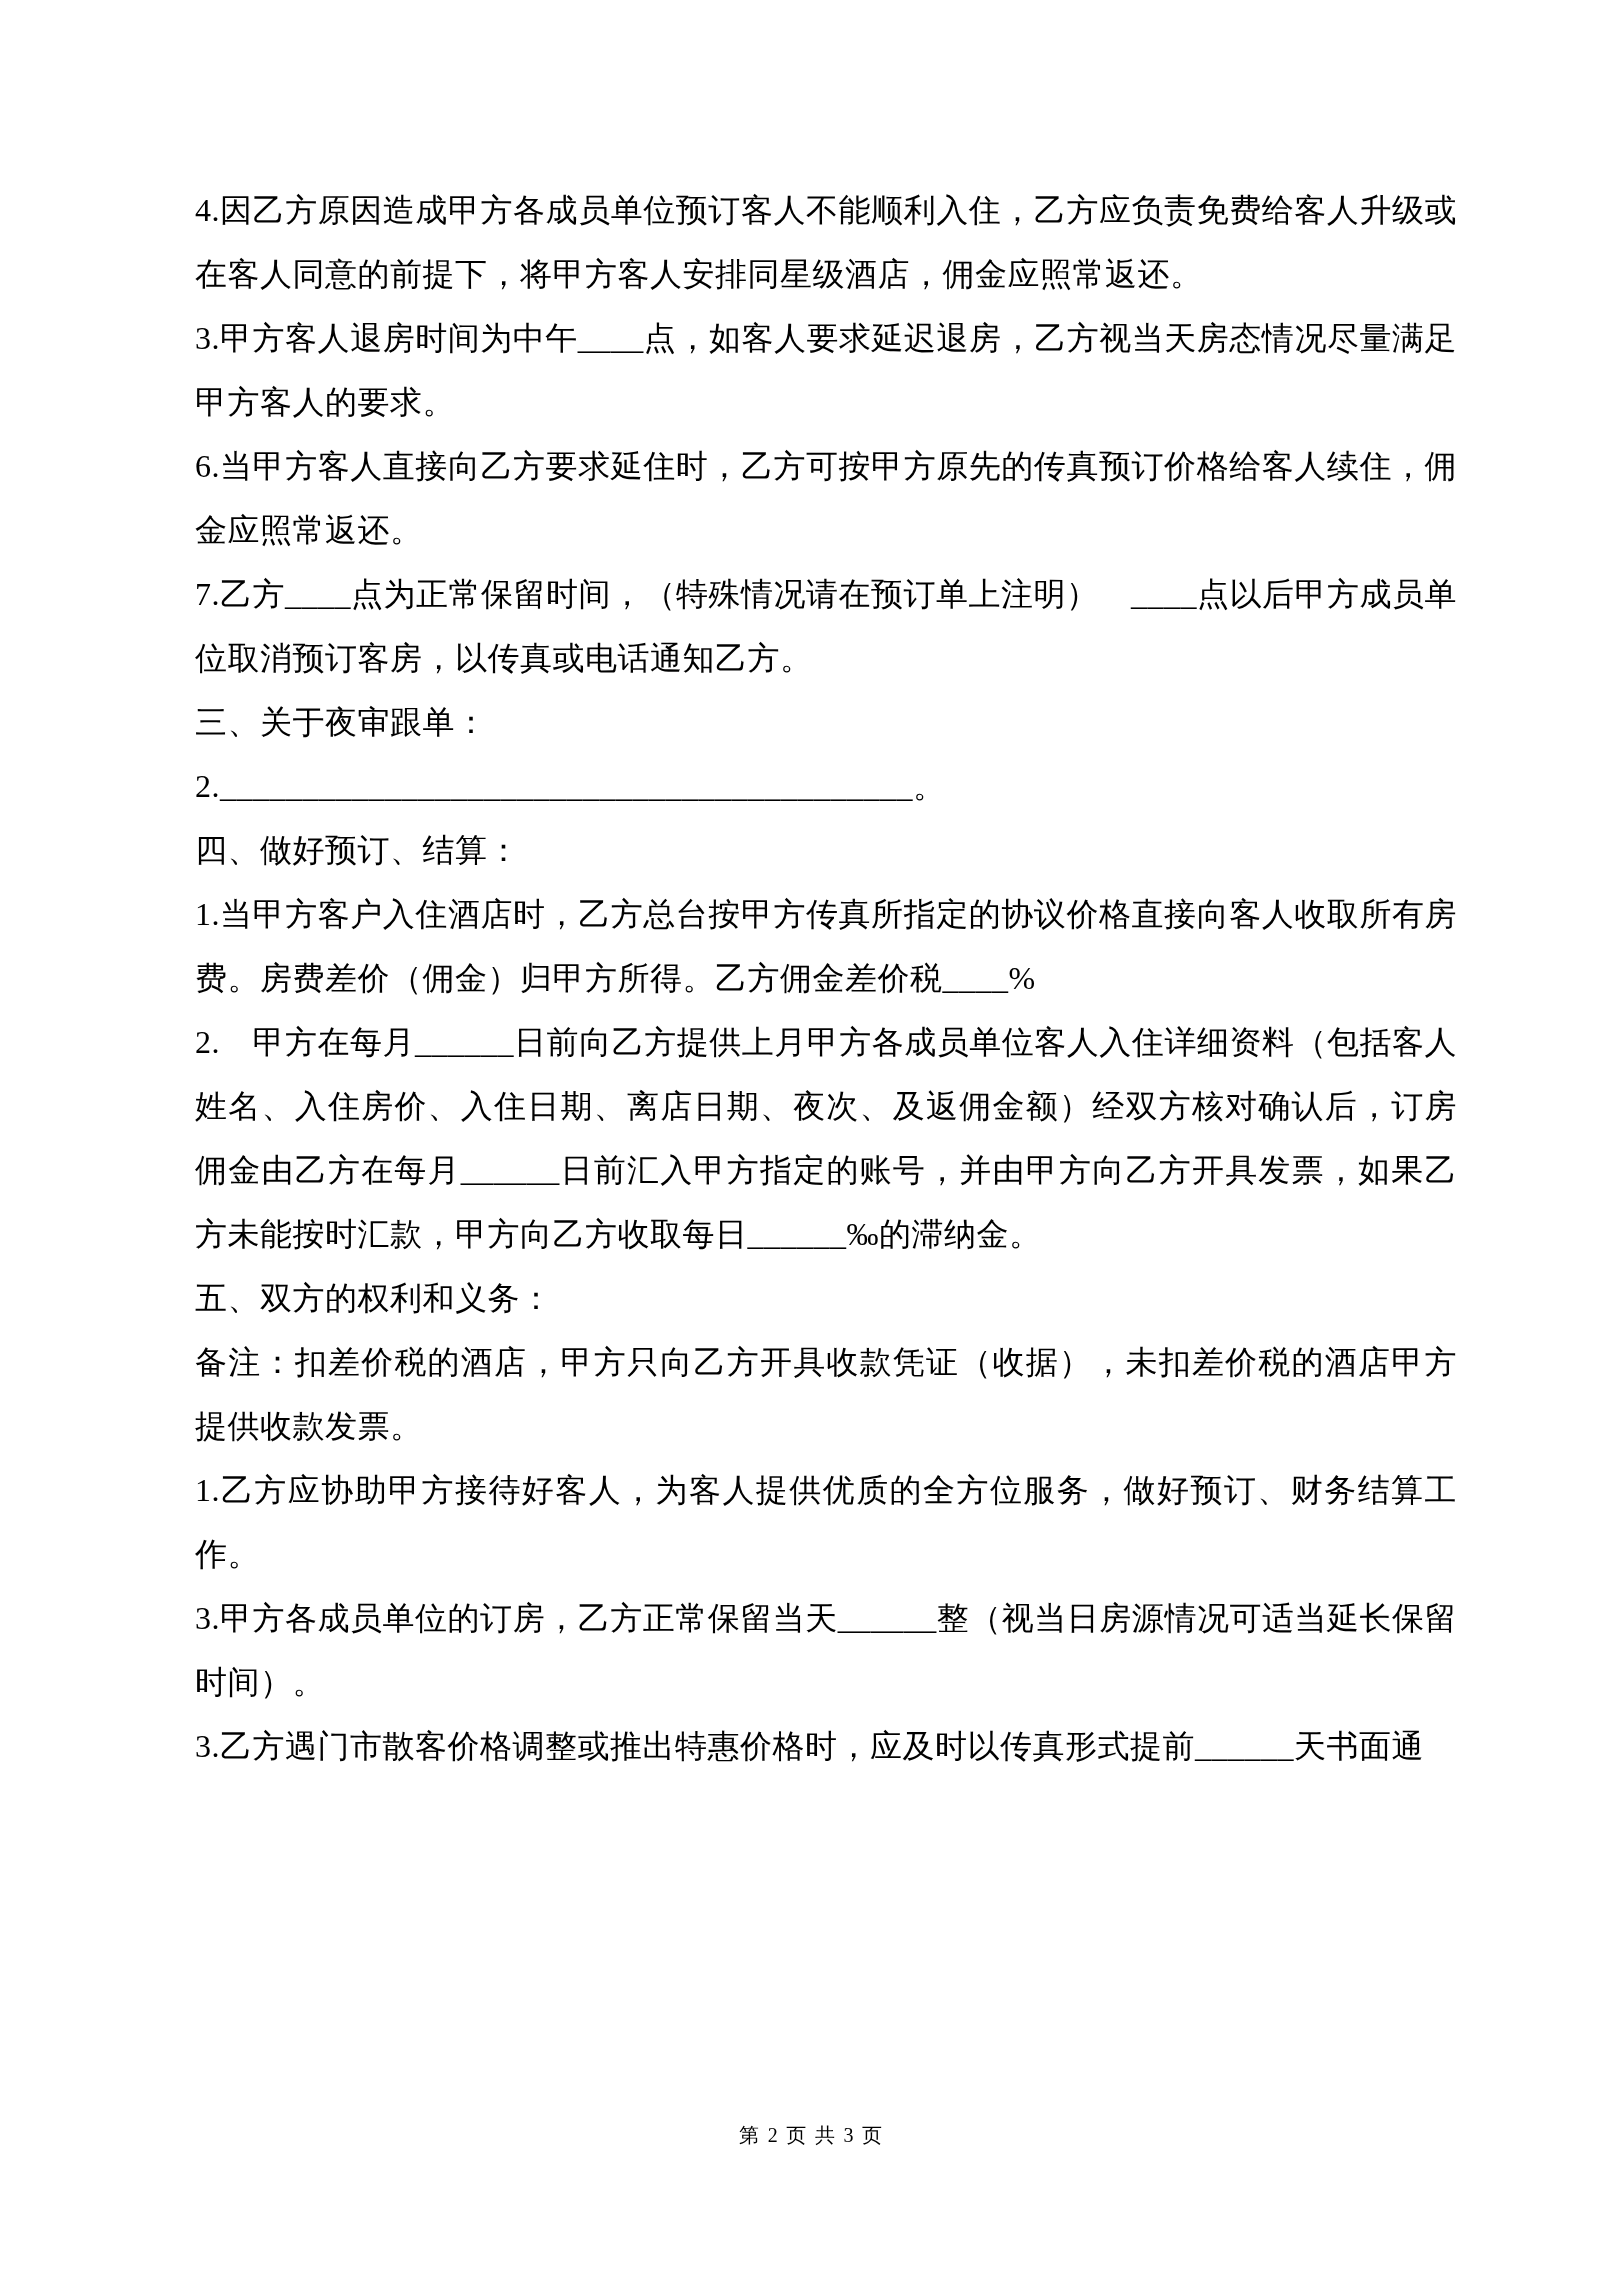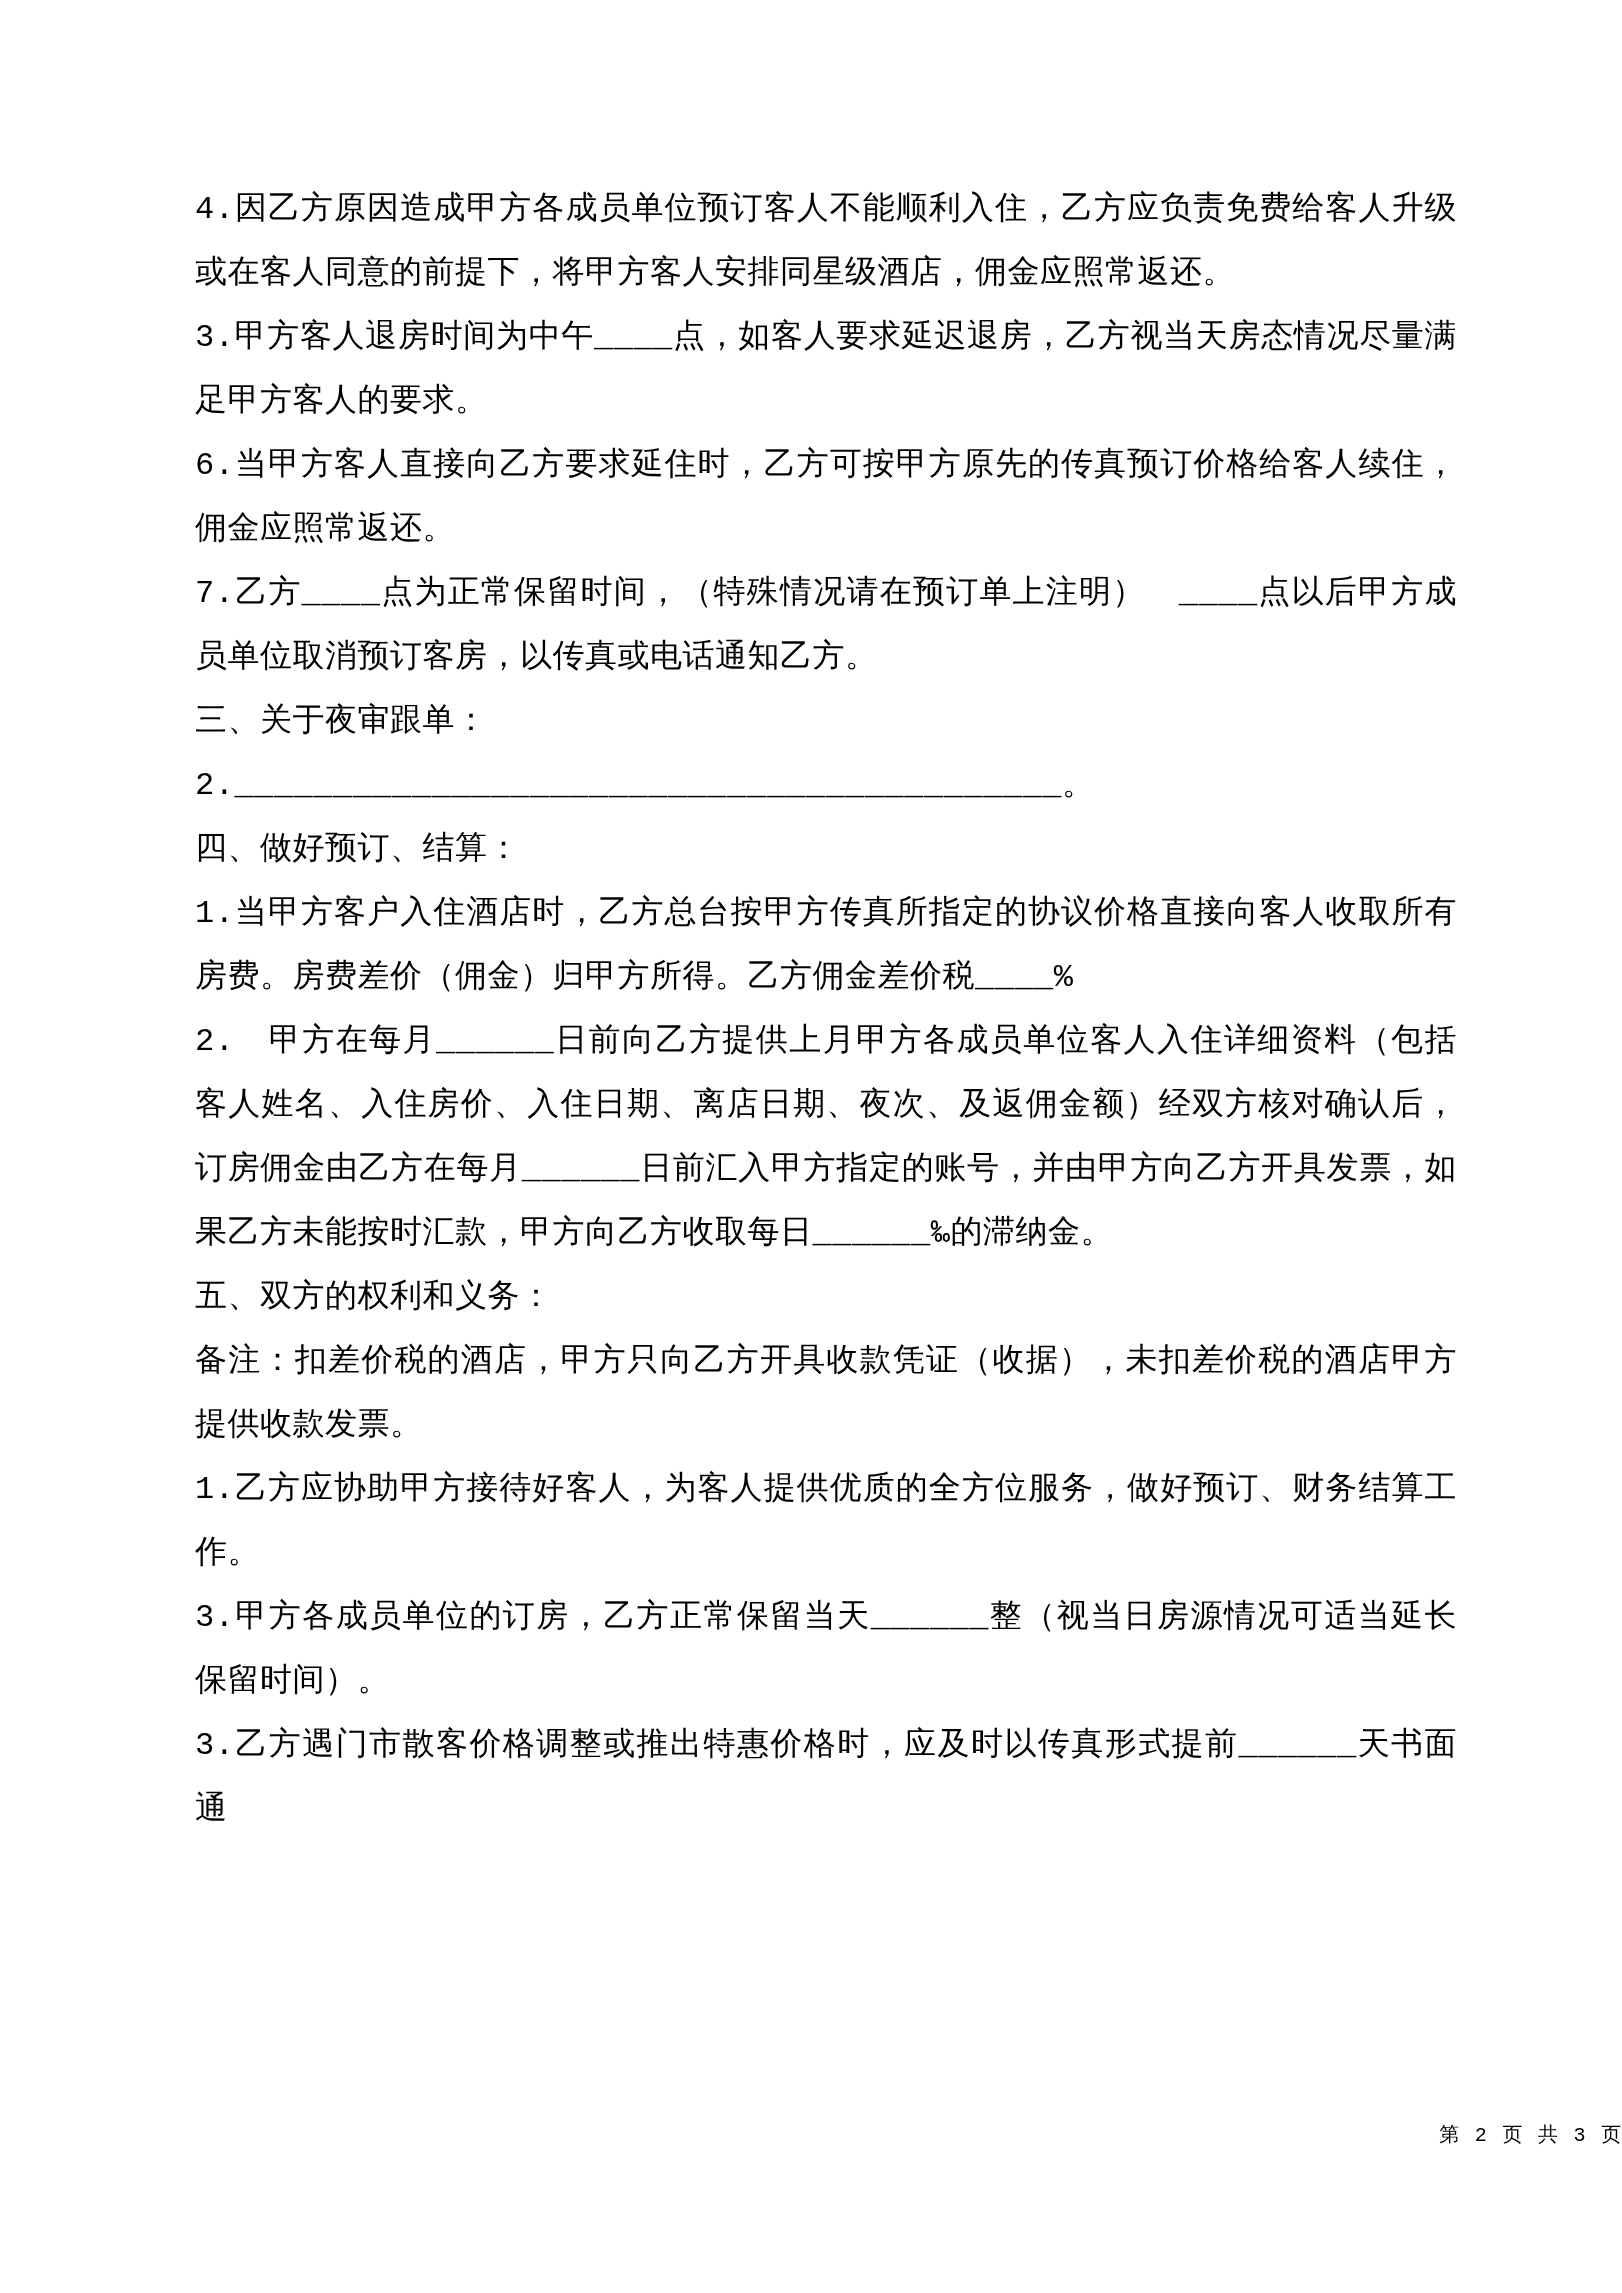--- a/index.html
+++ b/index.html
@@ -6,21 +6,21 @@
     margin: 0;
     padding: 0;
     background: #ffffff;
   }
   .page {
     position: relative;
     width: 1623px;
     height: 2294px;
     background: #ffffff;
     color: #000000;
-    font-family: Liberation Mono, monospace;
+    font-family: Liberation Serif, serif;
     overflow: hidden;
   }
   .doc-body {
     position: absolute;
     top: 178px;
     left: 195px;
     width: 1262px;
   }
   .doc-body p {
     margin: 0;
@@ -30,21 +30,21 @@
     text-align: justify;
     letter-spacing: 0.5px;
     word-break: break-all;
     color: #000000;
   }
   .footer {
     position: absolute;
     top: 2122px;
     left: 0;
     width: 100%;
-    text-align: right;
+    text-align: center;
     font-size: 20px;
     line-height: 27px;
     letter-spacing: 1.8px;
     color: #000000;
   }
 </style>
 </head>
 <body>
 
 <div class="page">

